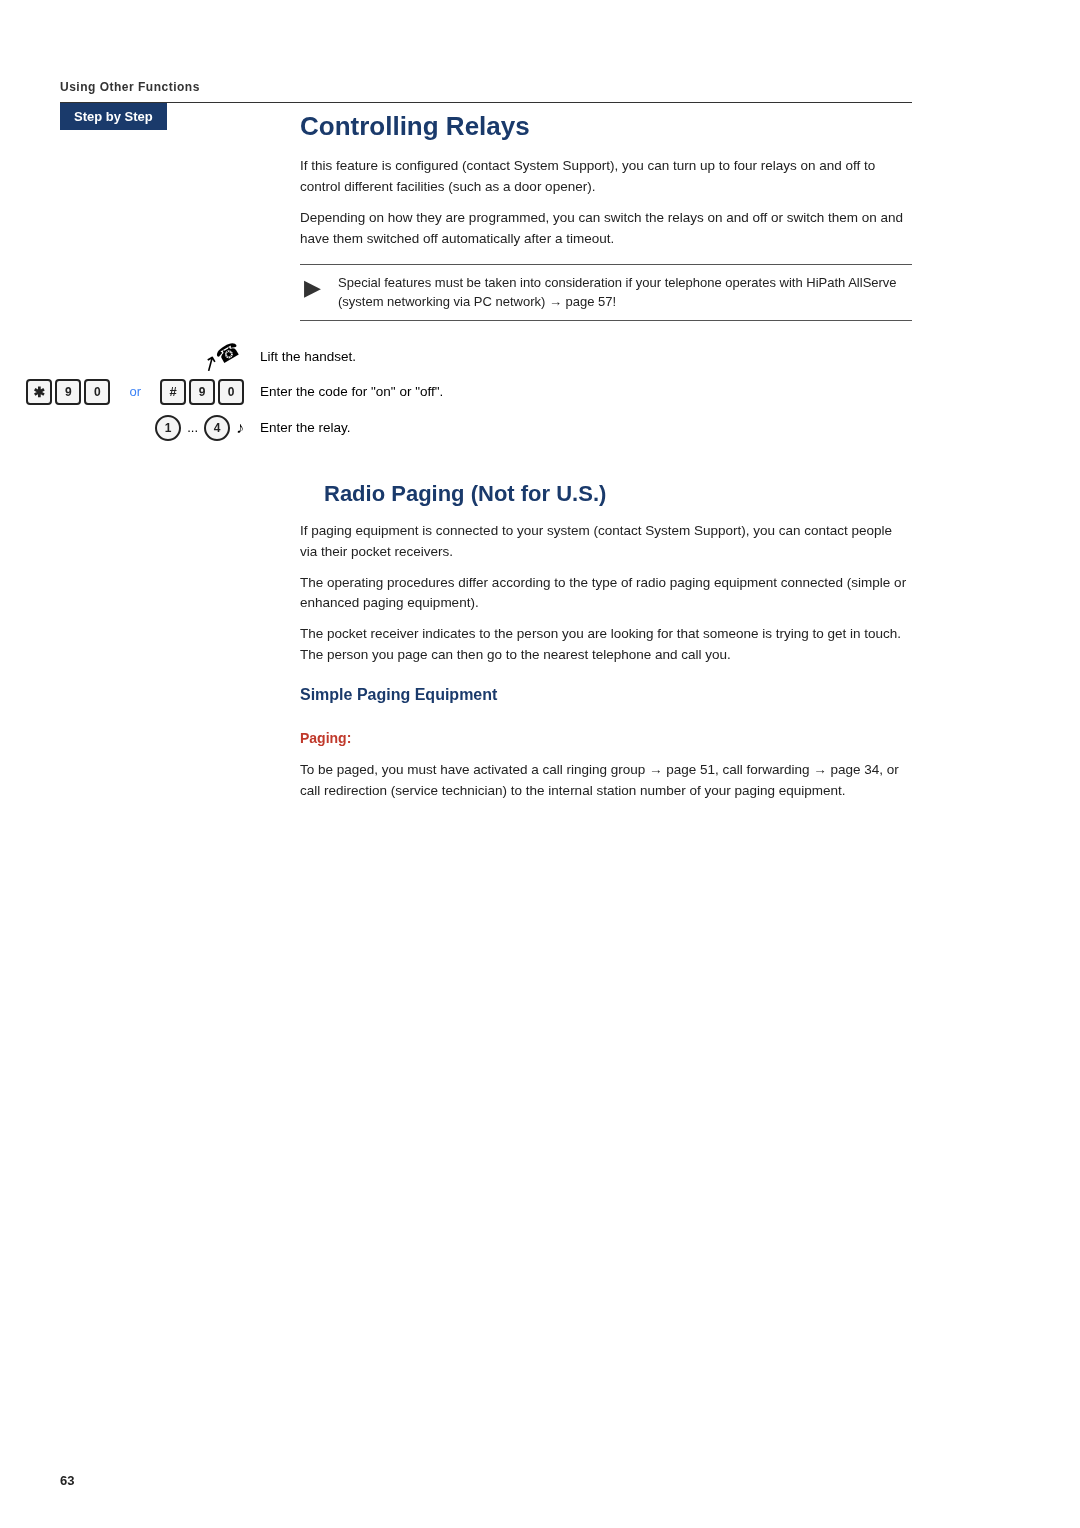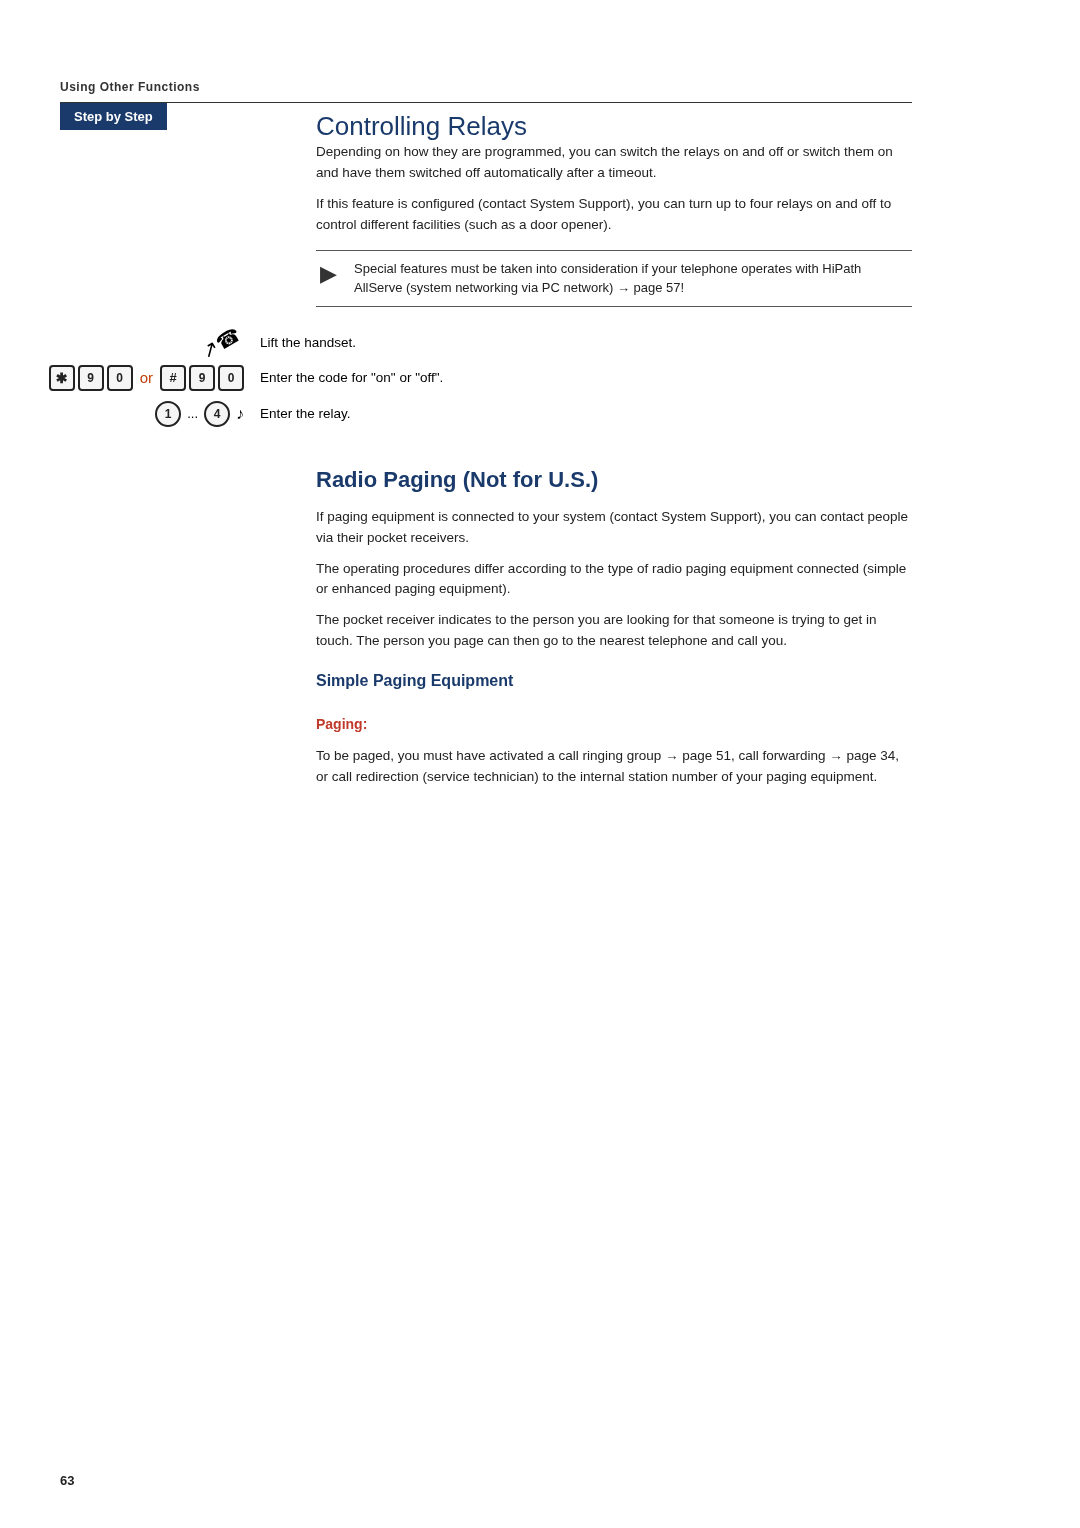--- a/index.html
+++ b/index.html
@@ -30,21 +30,21 @@
 
     .divider-line {
       border: none;
       border-top: 1px solid #333;
       margin-bottom: 0;
     }
 
     .two-col {
       display: flex;
       flex-direction: row;
-      gap: 16px;
+      gap: 0;
       margin-top: 0;
     }
 
     .left-col {
       width: 220px;
       min-width: 220px;
       padding-top: 0;
       padding-right: 20px;
       position: relative;
     }
@@ -59,22 +59,23 @@
       margin-bottom: 0;
     }
 
     .right-col {
       flex: 1;
       padding-left: 20px;
     }
 
     .main-title {
       font-size: 26px;
-      font-weight: normal;
+      font-weight: bold;
       color: #1a3a6b;
+      margin-bottom: 14px;
       margin-top: 8px;
     }
 
     .body-text {
       font-size: 13.5px;
       line-height: 1.55;
       color: #222;
       margin-bottom: 10px;
     }
 
@@ -146,23 +147,23 @@
       font-weight: bold;
       color: #222;
       background: #f5f5f5;
       position: relative;
     }
 
     .key-icon.star { font-size: 14px; }
     .key-icon.hash { font-size: 13px; }
 
     .or-text {
-      font-size: 15px;
-      margin: 0 4px;
-      color: #c2410c;
+      font-size: 13px;
+      margin: 0 16px;
+      color: #3b82f6;
     }
 
     
     .relay-row {
       display: flex;
       flex-direction: row;
       align-items: center;
       gap: 3px;
     }
 
@@ -189,20 +190,21 @@
       font-size: 16px;
       margin-left: 3px;
     }
 
     .section-title {
       font-size: 22px;
       font-weight: bold;
       color: #1a3a6b;
       margin-top: 30px;
       margin-bottom: 14px;
+      margin-left: 24px;
     }
 
     .sub-section-title {
       font-size: 16px;
       font-weight: bold;
       color: #1a3a6b;
       margin-top: 20px;
       margin-bottom: 26px;
     }
 
@@ -242,22 +244,22 @@
   <div class="two-col">
 
     <div class="left-col">
       <div class="step-by-step-box">Step by Step</div>
     </div>
 
     <div class="right-col">
 
       <h1 class="main-title">Controlling Relays</h1>
 
+      <p class="body-text">If this feature is configured (contact System Support), you can turn up to four relays on and off to control different facilities (such as a door opener).</p>
       <p class="body-text">Depending on how they are programmed, you can switch the relays on and off or switch them on and have them switched off automatically after a timeout.</p>
-      <p class="body-text">If this feature is configured (contact System Support), you can turn up to four relays on and off to control different facilities (such as a door opener).</p>
 
       <div class="note-box">
         <span class="note-arrow">▶</span>
         <span class="note-text">Special features must be taken into consideration if your telephone operates with HiPath AllServe (system networking via PC network) → page 57!</span>
       </div>
 
     </div>
   </div>
 
   <div class="step-row">

